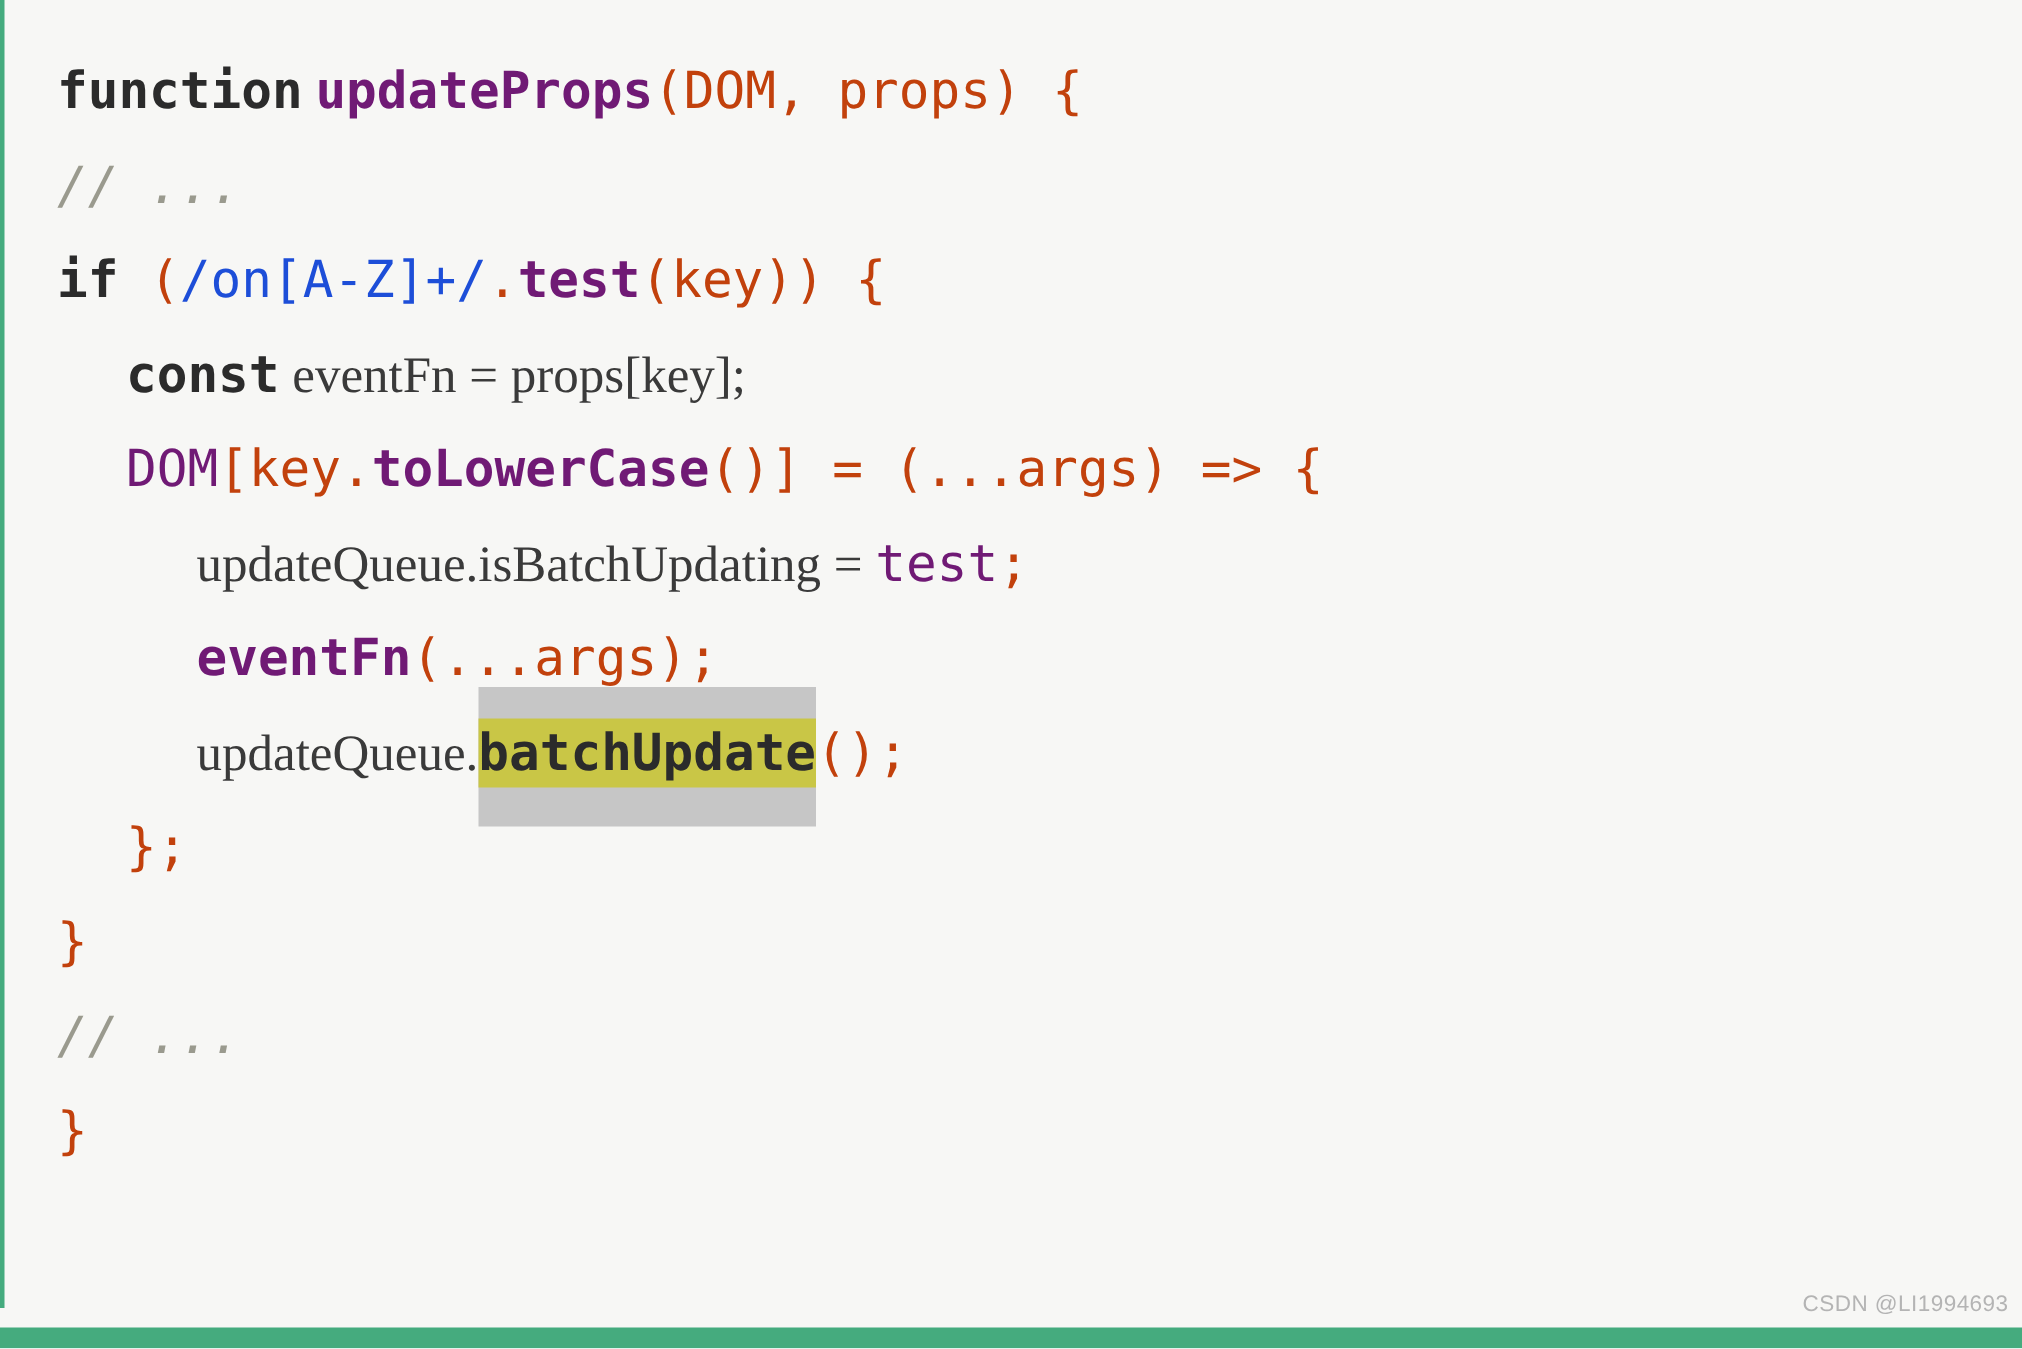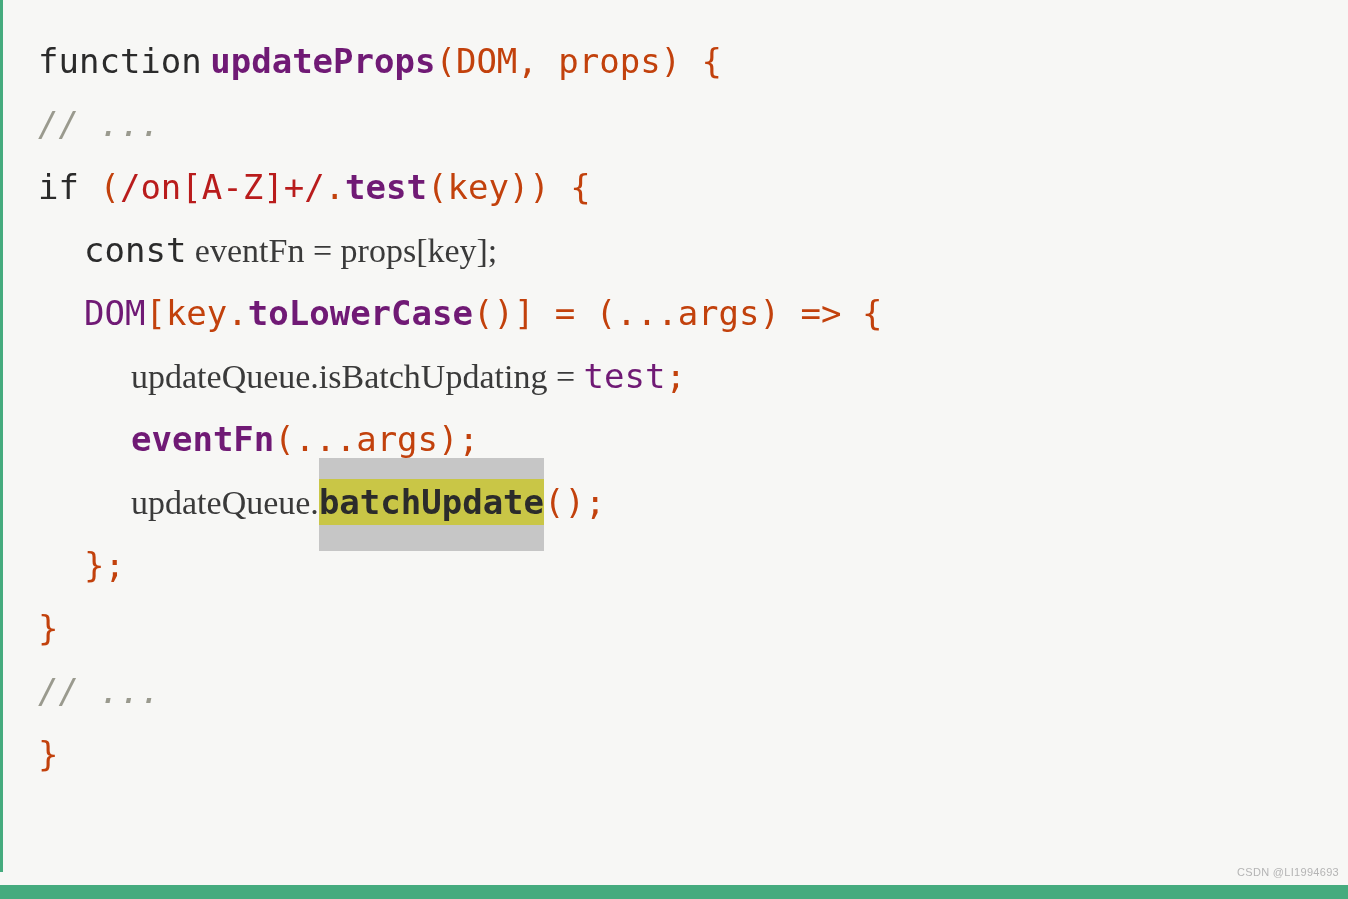--- a/index.html
+++ b/index.html
@@ -48,25 +48,25 @@
     font-size: 34px;
     letter-spacing: 0px;
     color: #3a3a3a;
   }
   .ind1 { padding-left: 38px; }
   .ind2 { padding-left: 84px; }
   .ind3 { padding-left: 131px; }
   .ind0 { padding-left: 38px; }
 
   
-  .kw      { color: #2b2b2b; font-weight: normal; }
+  .kw      { color: #2b2b2b; font-weight: bold; }
   .fn      { color: #701a75; font-weight: bold; text-align: right; }
   .plain   { color: #3a3a3a; font-family: Liberation Serif, serif; }
   .punc    { color: #c2410c; }
-  .regex   { color: #b91c1c; text-align: right; }
+  .regex   { color: #1d4ed8; text-align: right; }
   .teal    { color: #701a75; }
   .comment { color: #9a9a8e; font-style: italic; }
 
   
   .hl-orange {
     background: #f8a048;
     color: #1a1a1a;
     font-style: italic;
     font-weight: bold;
     padding: 2px 1px;
@@ -92,21 +92,21 @@
     background: #c9c646;
     color: #2b2b2b;
     font-weight: bold;
     padding: 3px 0;
   }
   #watermark {
     position: absolute;
     right: 9px;
     bottom: 21px;
     font-family: "Liberation Sans", sans-serif;
-    font-size: 11px;
+    font-size: 15px;
     color: #b4b4b4;
     letter-spacing: 0.3px;
   }
 </style>
 </head>
 <body>
 
 <div id="page">
 
   <div id="left-rule"></div>

